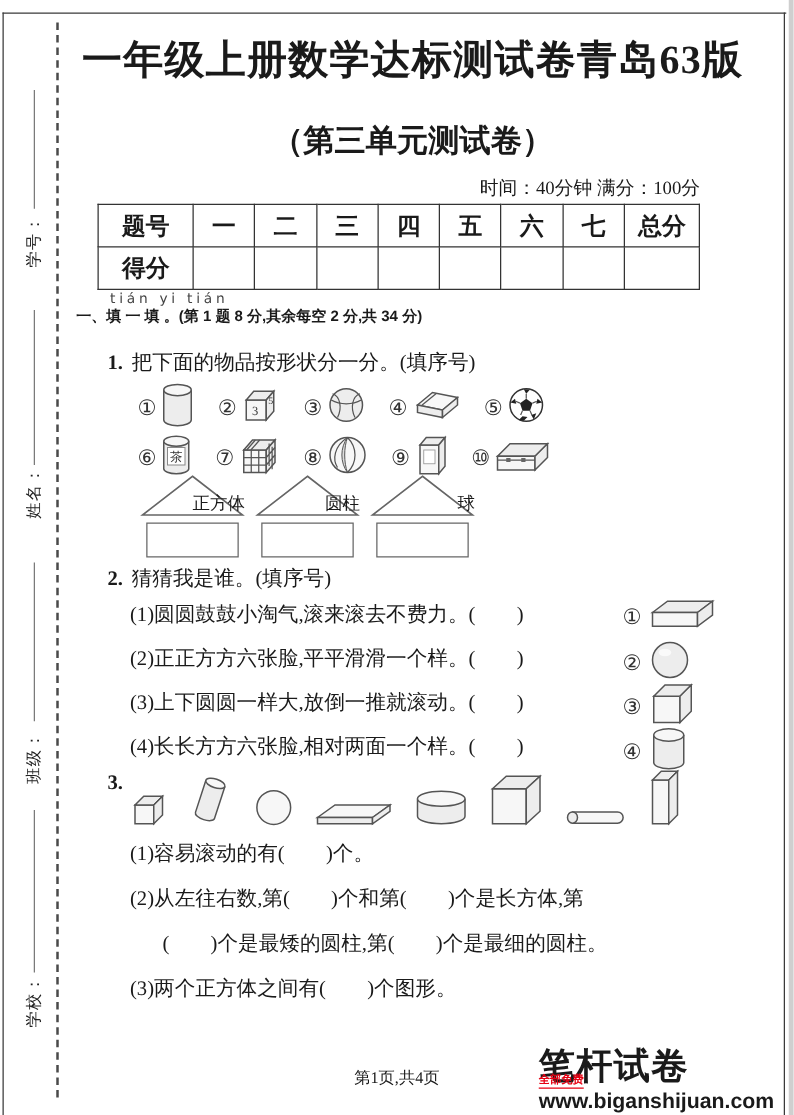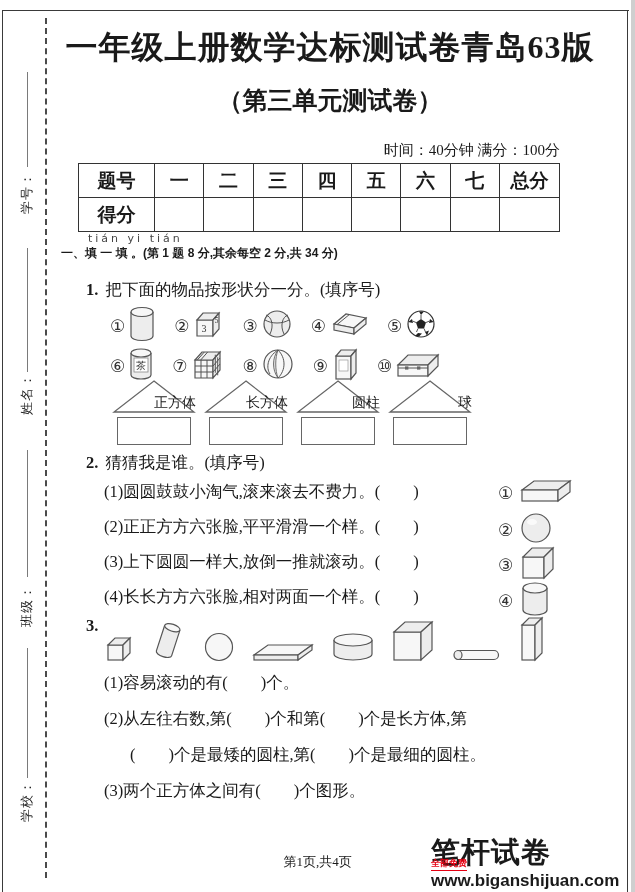--- a/index.html
+++ b/index.html
@@ -13,21 +13,21 @@
   .frame-right { left:627px; top:10px; height:882px; border-left:1.6px solid #3a3a3a; }
   .edge-gray   { right:0; top:0; width:4px; height:892px; background:#cfcfcf; }
   .seal-line   { left:45px; top:18px; height:860px; border-left:2px dashed #4a4a4a; }
 
   
   .side-line  { left:27px; border-left:1.5px solid #7a7a7a; }
   .side-label { left:27px; transform:translate(-50%,-50%) rotate(-90deg); white-space:nowrap;
                 font-size:13px; color:#222; letter-spacing:1px; }
 
   .title    { left:50px; width:560px; top:26px; text-align:center; font-size:32px; font-weight:bold; letter-spacing:1px; }
-  .subtitle { left:50px; width:560px; top:84px; text-align:center; font-size:25px; font-weight:600; }
+  .subtitle { left:50px; width:560px; top:96px; text-align:center; font-size:25px; font-weight:600; }
   .meta     { left:78px; width:482px; top:141px; text-align:right; font-size:15px; }
 
   table.score { position:absolute; left:78px; top:163px; width:482px; border-collapse:collapse; table-layout:fixed; }
   table.score td { border:1.5px solid #333; height:34px; text-align:center; font-size:19px; font-weight:600; padding:0; }
 
   .pinyin  { top:232px; left:88px; font-family:"DejaVu Sans",sans-serif; font-size:11px; color:#444; letter-spacing:3px; }
   .heading { top:245px; left:61px; font-family:"Liberation Sans","DejaVu Sans",sans-serif; font-weight:bold; font-size:12px; }
 
   .qline  { font-size:16.5px; white-space:nowrap; }
   .qnum   { font-weight:bold; margin-right:7px; }
@@ -232,27 +232,20 @@
       <svg width="84" height="35" viewBox="0 0 84 35">
           <polygon points="42,2 82,33 2,33" fill="#fff" stroke="#666" stroke-width="1.3"></polygon>
         </svg>
       <span class="roof-label">正方体</span>
       <div class="house-box"></div>
     </div>
     <div class="house">
       <svg width="84" height="35" viewBox="0 0 84 35">
           <polygon points="42,2 82,33 2,33" fill="#fff" stroke="#666" stroke-width="1.3"></polygon>
         </svg>
-      <span class="roof-label">长方体</span>
-      <div class="house-box"></div>
-    </div>
-    <div class="house">
-      <svg width="84" height="35" viewBox="0 0 84 35">
-          <polygon points="42,2 82,33 2,33" fill="#fff" stroke="#666" stroke-width="1.3"></polygon>
-        </svg>
       <span class="roof-label">圆柱</span>
       <div class="house-box"></div>
     </div>
     <div class="house">
       <svg width="84" height="35" viewBox="0 0 84 35">
           <polygon points="42,2 82,33 2,33" fill="#fff" stroke="#666" stroke-width="1.3"></polygon>
         </svg>
       <span class="roof-label">球</span>
       <div class="house-box"></div>
     </div>

